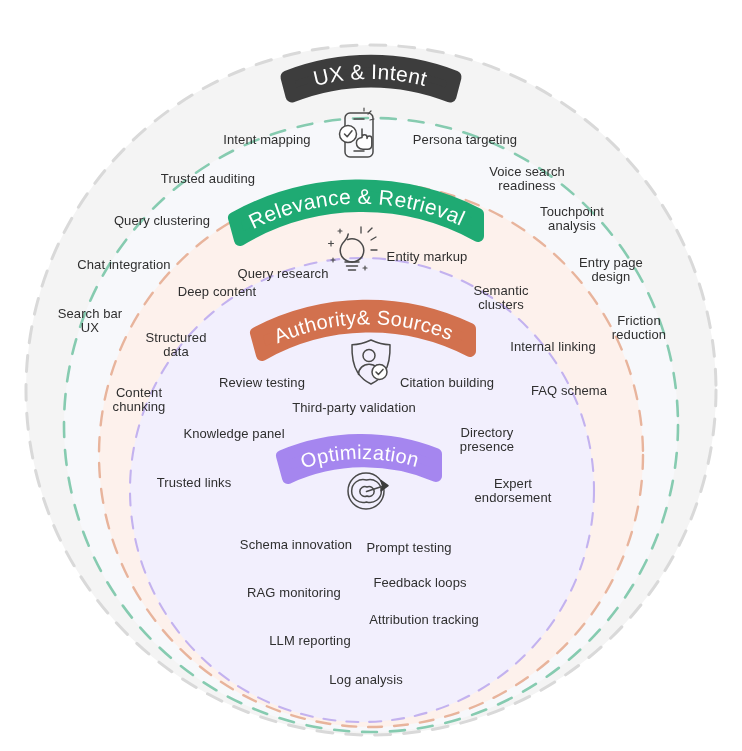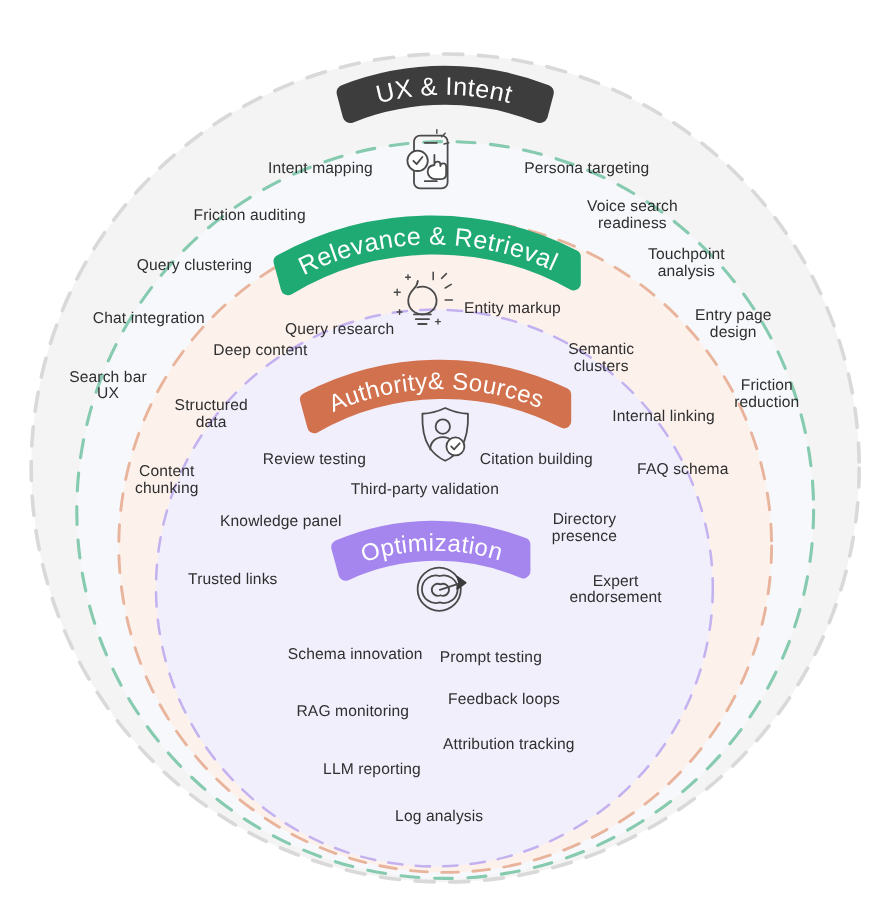--- a/index.html
+++ b/index.html
@@ -135,22 +135,22 @@
                A 183,183 0 0 1 436,476
                L 436,454
                A 205,205 0 0 0 282,456 Z" fill="#a586ef" stroke="#a586ef" stroke-width="12" stroke-linejoin="round"></path>
       <text class="banner-text sm" text-anchor="middle" dy="-3">
         <textPath href="#arcOPT" startOffset="50%">Optimization</textPath>
       </text>
     </g>
   </svg>
 
   <div class="lbl" style="left:267px;top:140px;">Intent mapping</div>
-  <div class="lbl" style="left:489px;top:140px;text-align:center;">Persona targeting</div>
-  <div class="lbl" style="left:208px;top:179px;">Friction auditing</div>
+  <div class="lbl" style="left:465px;top:140px;text-align:center;">Persona targeting</div>
+  <div class="lbl" style="left:208px;top:179px;">Trusted auditing</div>
   <div class="lbl" style="left:527px;top:179px;">Voice search
 readiness</div>
   <div class="lbl" style="left:162px;top:221px;">Query clustering</div>
   <div class="lbl" style="left:572px;top:219px;">Touchpoint
 analysis</div>
   <div class="lbl" style="left:124px;top:265px;">Chat integration</div>
   <div class="lbl" style="left:611px;top:270px;">Entry page
 design</div>
   <div class="lbl" style="left:90px;top:321px;">Search bar
 UX</div>

